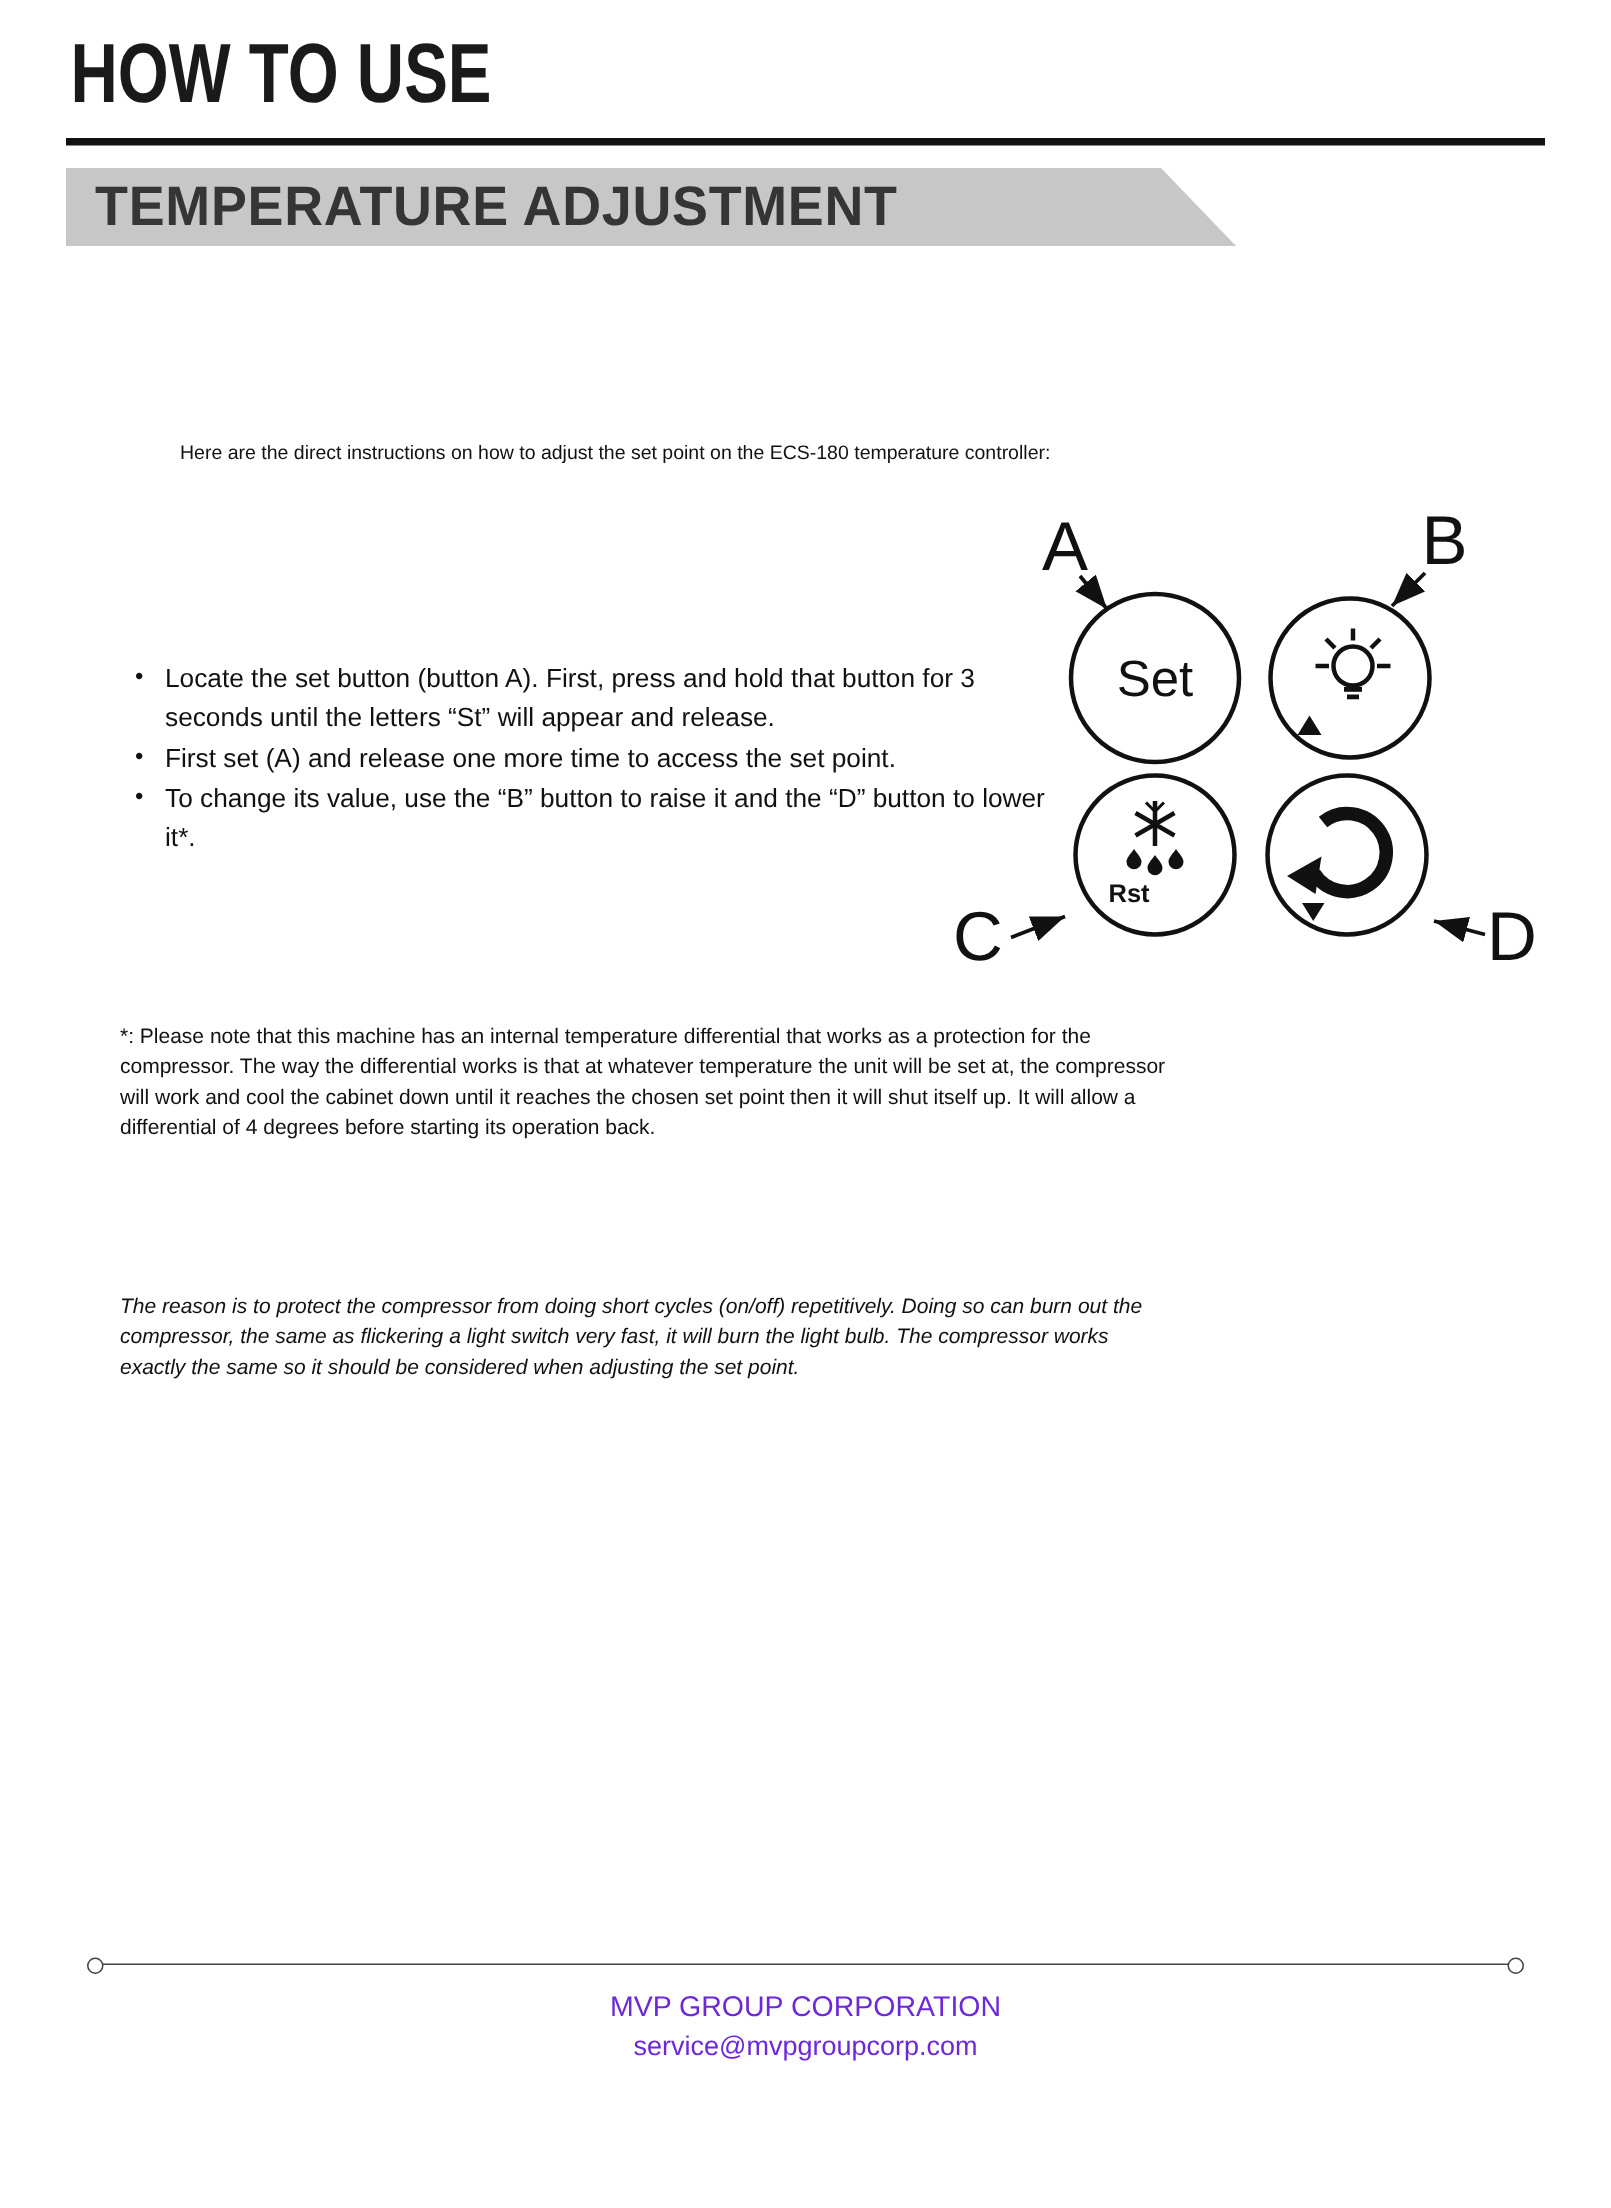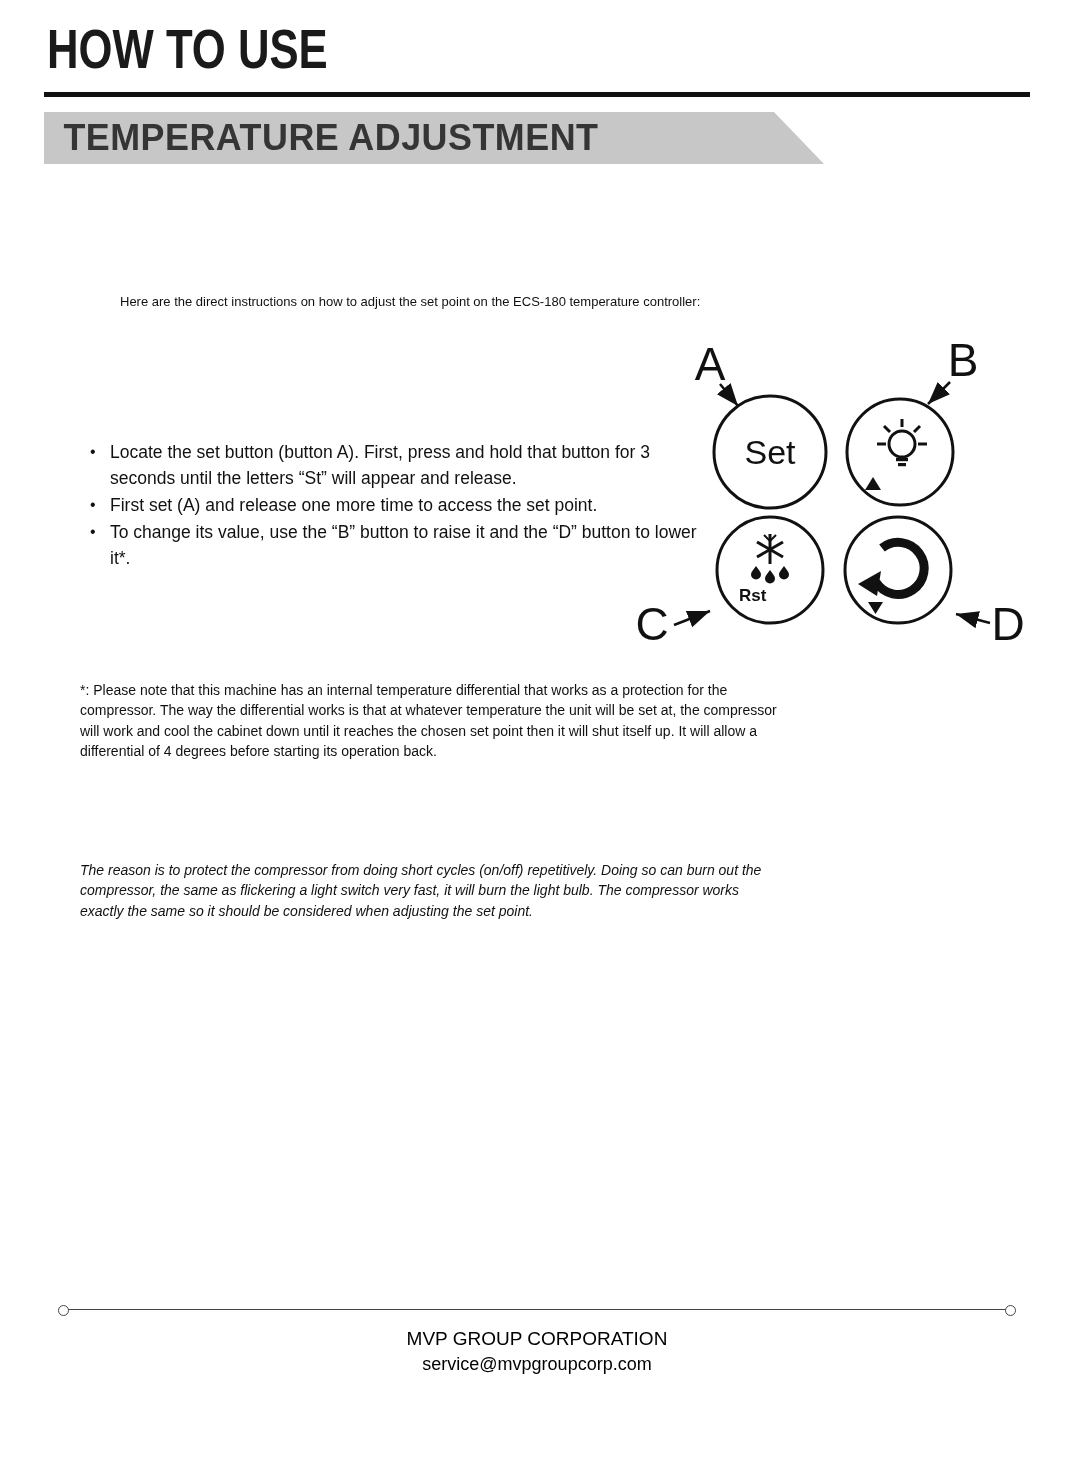--- a/index.html
+++ b/index.html
@@ -61,21 +61,21 @@
     border-top:1.6px solid #444;
   }
   .footer-end-circle{
     position:absolute;top:1304.5px;width:9px;height:9px;
     border:1.5px solid #444;border-radius:50%;background:#fff;
   }
   .footer-end-circle.left{left:58px;}
   .footer-end-circle.right{right:58px;}
   .footer-text{
     position:absolute;left:0;right:0;top:1326px;
-    text-align:center;color:#000000;
+    text-align:center;color:#6d28d9;
   }
   .footer-text .company{font-size:19px;line-height:1.35;}
   .footer-text .phone{font-size:18px;line-height:1.4;}
   .footer-text .email{font-size:18px;line-height:1.4;}
 </style>
 </head>
 <body>
 
 <div class="page">
 

